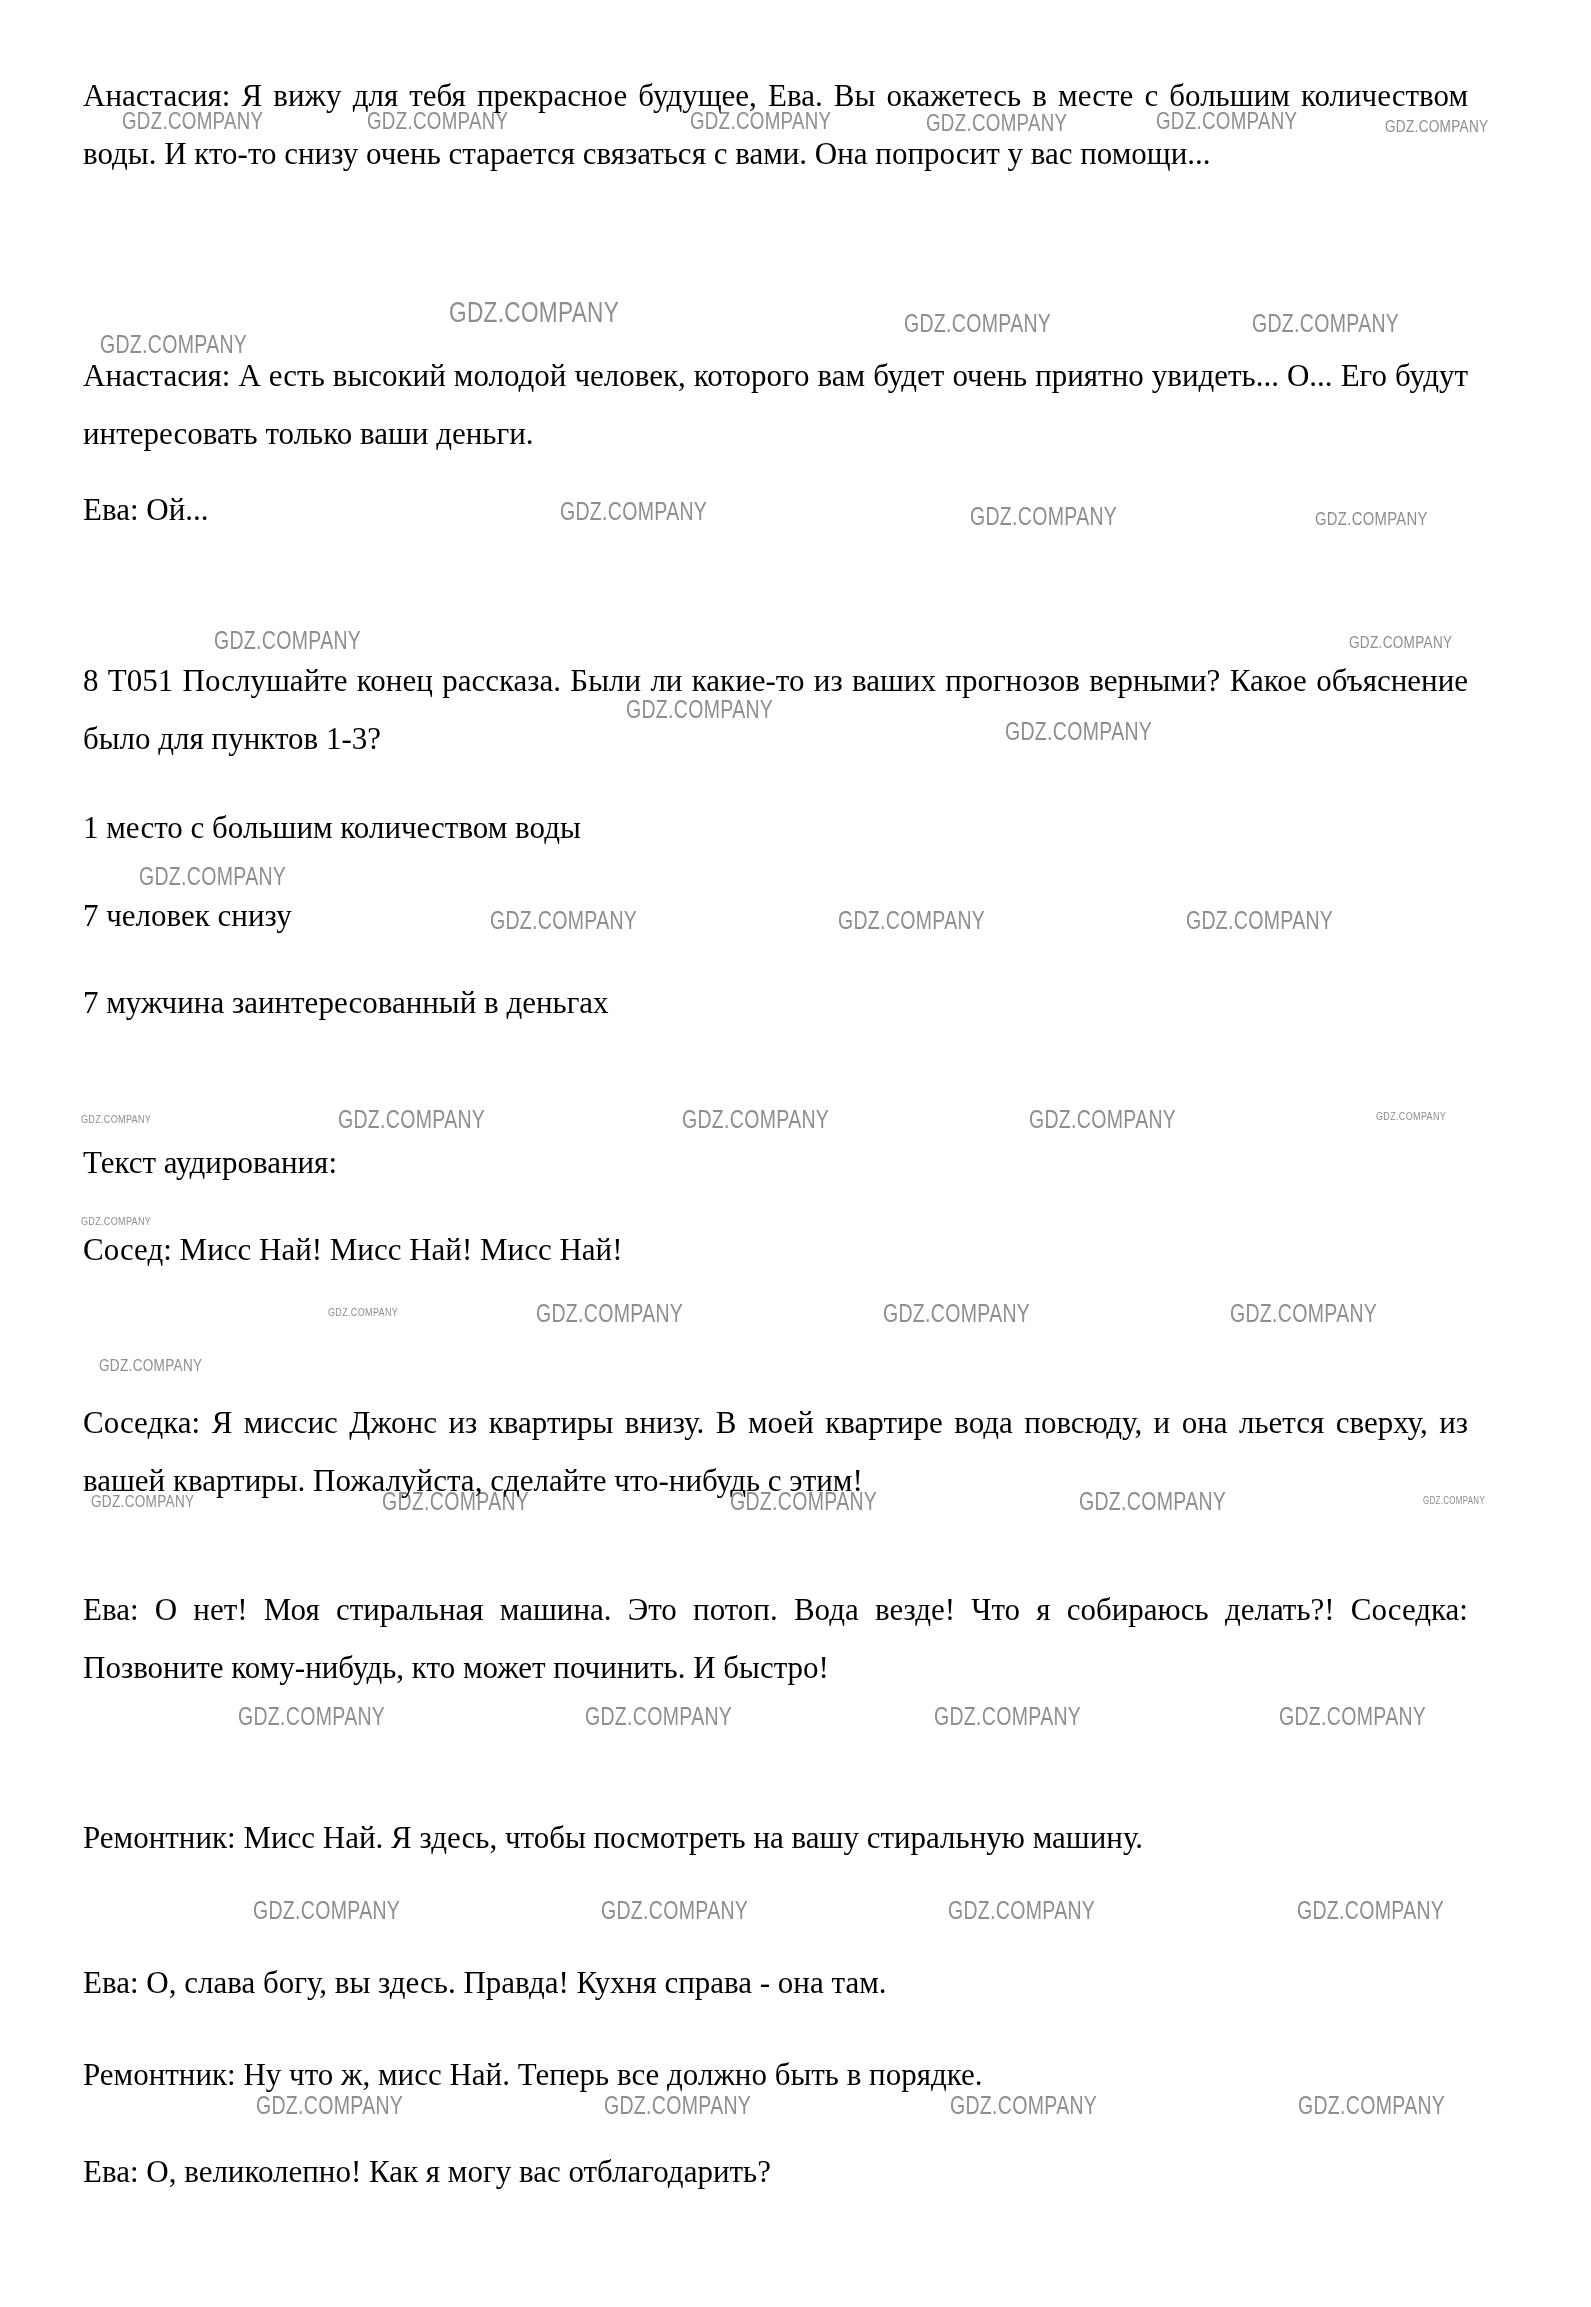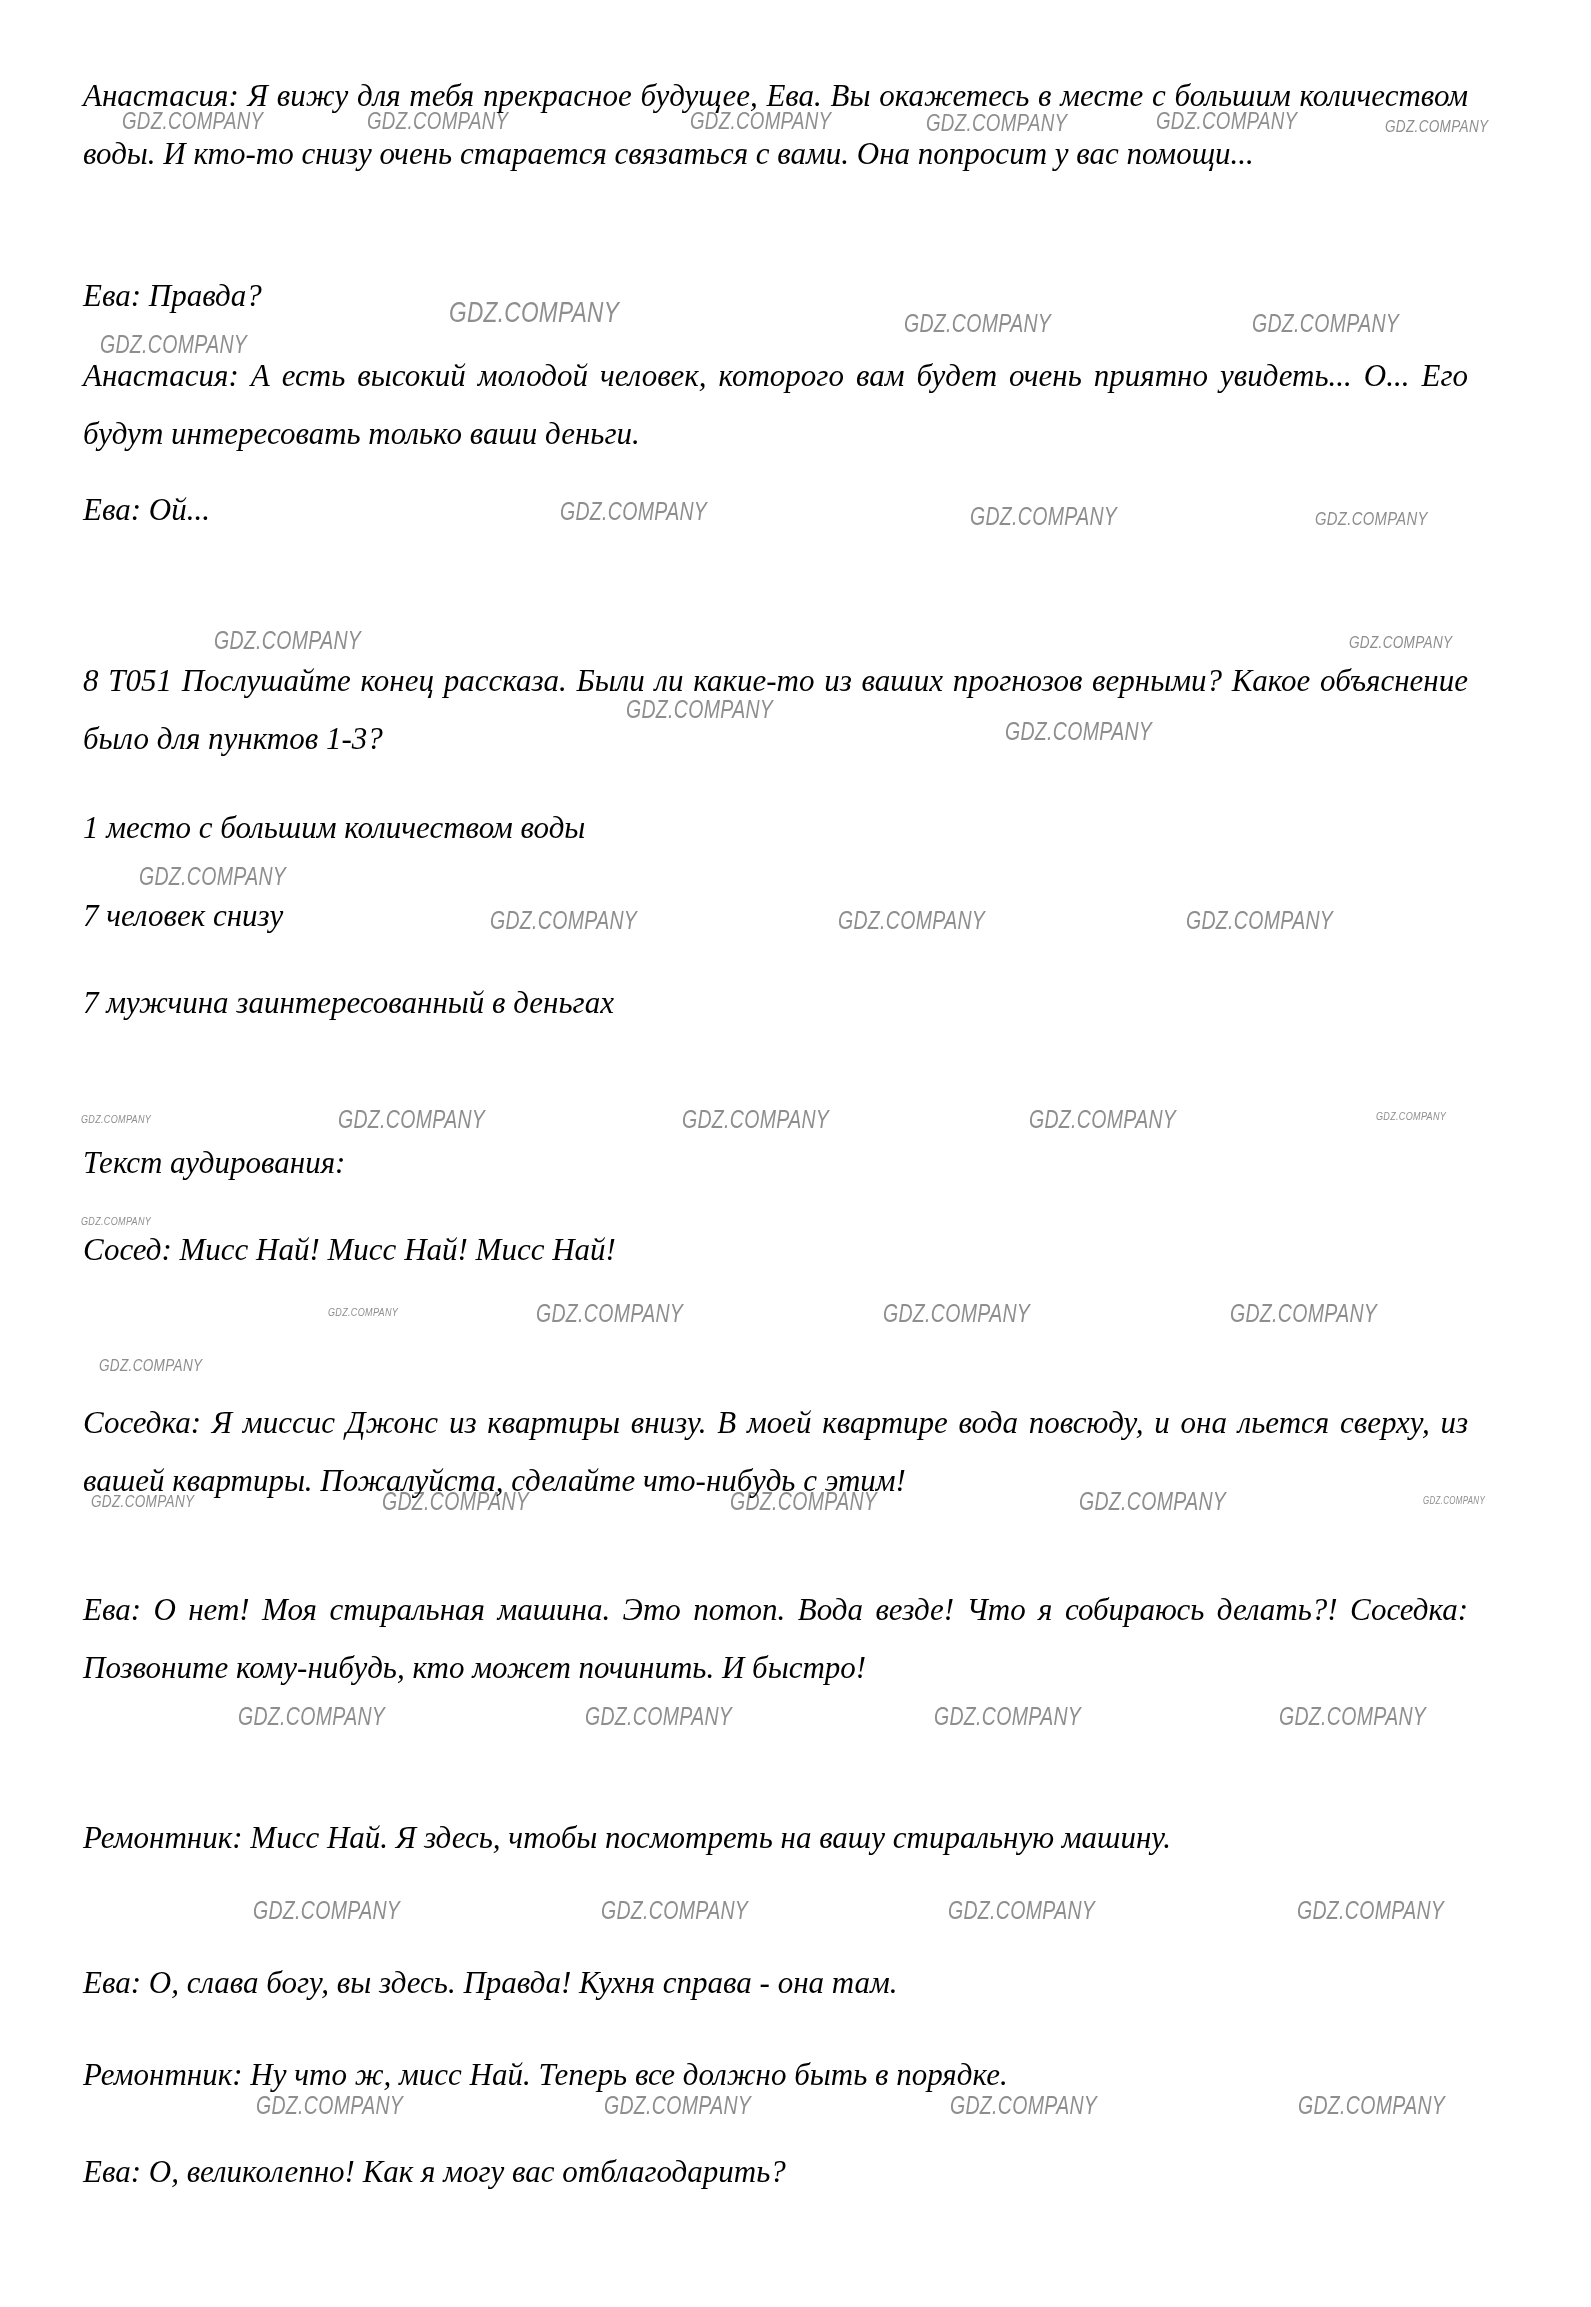--- a/index.html
+++ b/index.html
@@ -9,21 +9,20 @@
   }
   #page {
     position: relative;
     width: 1591px;
     height: 2307px;
     margin: 0 auto;
     background: #ffffff;
     overflow: hidden;
     font-family: "Liberation Serif", serif;
     color: #000000;
-    font-style: italic;
   }
   .para {
     position: absolute;
     left: 83px;
     width: 1385px;
     font-size: 31px;
     line-height: 58px;
     text-align: justify;
     margin: 0;
     z-index: 2;
@@ -93,21 +92,20 @@
       <span class="wm" style="left: 601px; top: 1896px; font-size: 25px; color: rgb(142, 142, 142);">GDZ.COMPANY</span>
       <span class="wm" style="left: 948px; top: 1896px; font-size: 25px; color: rgb(142, 142, 142);">GDZ.COMPANY</span>
       <span class="wm" style="left: 1297px; top: 1896px; font-size: 25px; color: rgb(142, 142, 142);">GDZ.COMPANY</span>
       <span class="wm" style="left: 256px; top: 2091px; font-size: 25px; color: rgb(142, 142, 142);">GDZ.COMPANY</span>
       <span class="wm" style="left: 604px; top: 2091px; font-size: 25px; color: rgb(142, 142, 142);">GDZ.COMPANY</span>
       <span class="wm" style="left: 950px; top: 2091px; font-size: 25px; color: rgb(142, 142, 142);">GDZ.COMPANY</span>
       <span class="wm" style="left: 1298px; top: 2091px; font-size: 25px; color: rgb(142, 142, 142);">GDZ.COMPANY</span>
     </div>
 
   <p class="para" style="top:67px">Анастасия: Я вижу для тебя прекрасное будущее, Ева. Вы окажетесь в месте с большим количеством воды. И кто-то снизу очень старается связаться с вами. Она попросит у вас помощи...</p>
-  <p class="para" style="top:267px">Ева: Правда?</p>
   <p class="para" style="top:347px">Анастасия: А есть высокий молодой человек, которого вам будет очень приятно увидеть... О... Его будут интересовать только ваши деньги.</p>
   <p class="para" style="top:481px">Ева: Ой...</p>
   <p class="para" style="top:652px">8 Т051 Послушайте конец рассказа. Были ли какие-то из ваших прогнозов верными? Какое объяснение было для пунктов 1-3?</p>
   <p class="para" style="top:799px">1 место с большим количеством воды</p>
   <p class="para" style="top:887px">7 человек снизу</p>
   <p class="para" style="top:974px">7 мужчина заинтересованный в деньгах</p>
   <p class="para" style="top:1134px">Текст аудирования:</p>
   <p class="para" style="top:1221px">Сосед: Мисс Най! Мисс Най! Мисс Най!</p>
   <p class="para" style="top:1581px">Ева: О нет! Моя стиральная машина. Это потоп. Вода везде! Что я собираюсь делать?! Соседка: Позвоните кому-нибудь, кто может починить. И быстро!</p>
   <p class="para" style="top:1394px">Соседка: Я миссис Джонс из квартиры внизу. В моей квартире вода повсюду, и она льется сверху, из вашей квартиры. Пожалуйста, сделайте что-нибудь с этим!</p>

